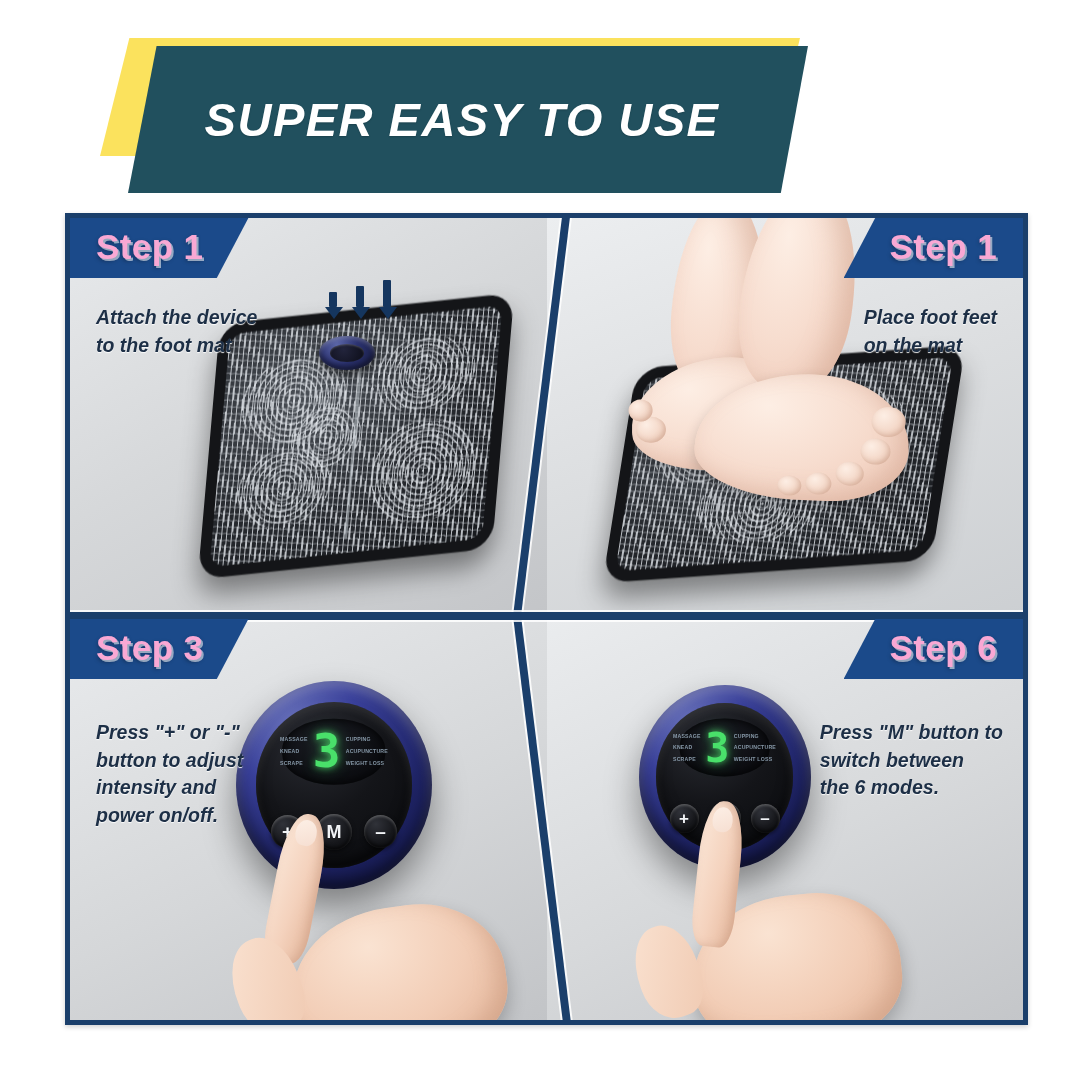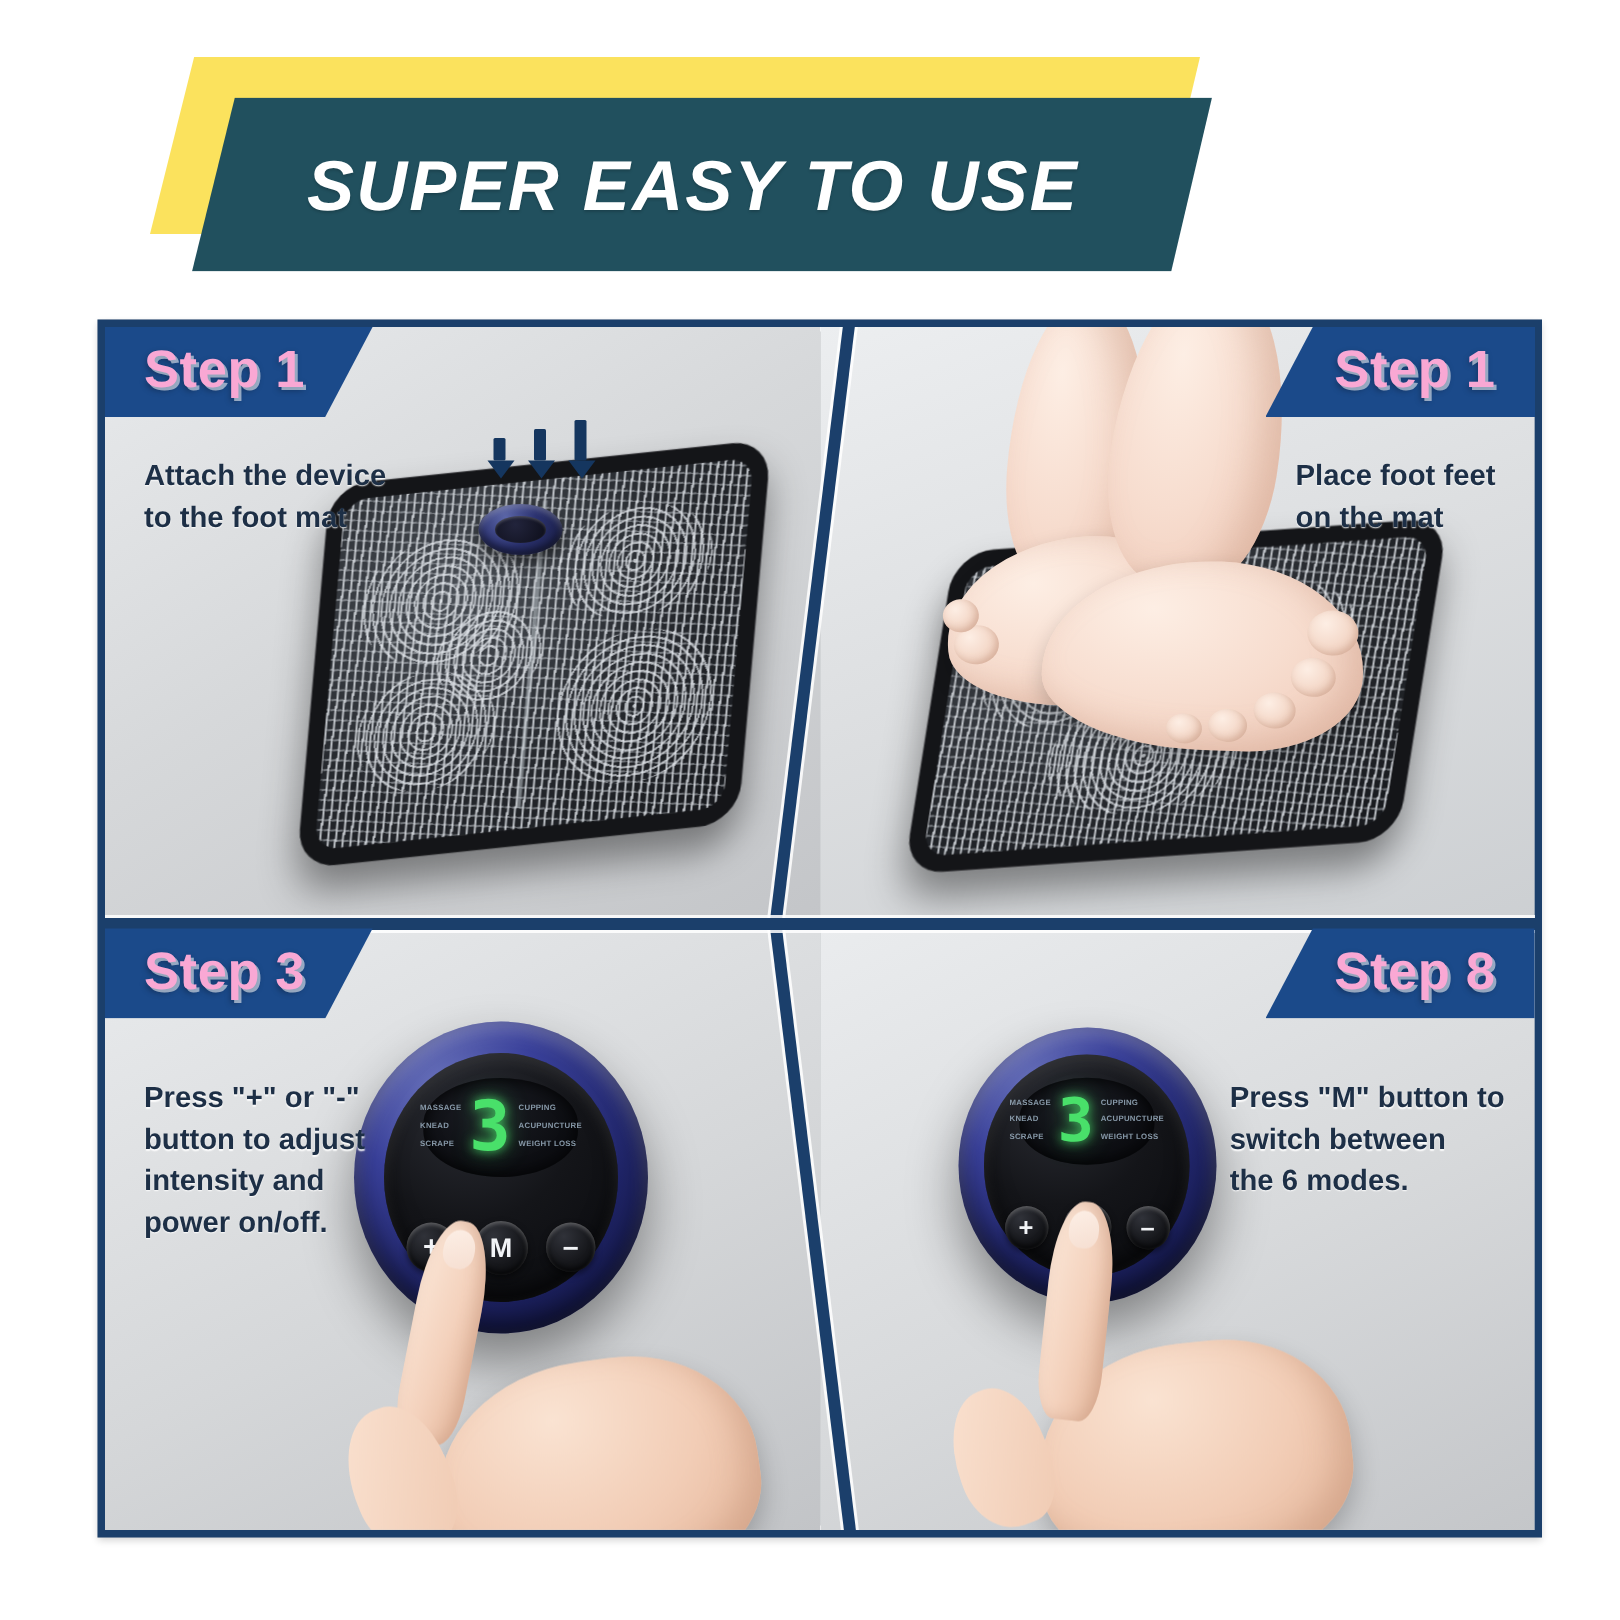--- a/index.html
+++ b/index.html
@@ -10,21 +10,21 @@
 
   
   #banner{position:absolute;left:0;top:0;width:1080px;height:200px;}
   .band{position:absolute;}
   .band-yellow{
     left:100px;top:38px;width:700px;height:118px;
     background:var(--yellow,#fbe25d);
     clip-path:polygon(4.2% 0%,100% 0%,96% 100%,0% 100%);
   }
   .band-teal{
-    left:128px;top:65px;width:680px;height:116px;
+    left:128px;top:46px;width:680px;height:147px;
     background:var(--teal,#21505e);
     clip-path:polygon(4.2% 0%,100% 0%,96% 100%,0% 100%);
     display:flex;align-items:center;justify-content:center;
   }
   #banner-title{
     color:#ffffff;font-size:47px;font-weight:bold;font-style:italic;
     letter-spacing:1.5px;white-space:nowrap;
     text-shadow:0 1px 2px rgba(0,0,0,.18);
     transform:translateX(-6px);
   }
@@ -61,20 +61,21 @@
     color:#f9a8d4;font-size:35px;font-weight:bold;letter-spacing:.4px;
     text-shadow:2px 2px 0 rgba(255,255,255,.55),0 2px 4px rgba(0,0,0,.35);
     white-space:nowrap;
   }
 
   
   .caption{
     position:absolute;z-index:6;color:#1d2f46;font-size:19.5px;
     font-weight:bold;line-height:1.42;white-space:pre-line;
     text-shadow:0 1px 1px rgba(255,255,255,.9);
+    font-style:italic;
   }
   .cap-1{left:26px;top:86px;}
   .cap-2{right:26px;top:86px;text-align:left;}
   .cap-3{left:26px;top:100px;}
   .cap-4{right:20px;top:100px;text-align:left;}
 
   
   .bg-soft{position:absolute;inset:0;}
   .bg1{background:linear-gradient(150deg,#e8eaec 0%,#d6d8da 45%,#c3c5c8 100%);}
   .bg2{background:linear-gradient(160deg,#eceef0 0%,#dcdee0 50%,#cccfd2 100%);}
@@ -365,21 +366,21 @@
       <div class="hand" style="left:88px;top:182px;width:300px;height:240px;">
         <div class="palm" style="left:58px;top:94px;width:208px;height:148px;transform:rotate(-6deg);"></div>
         <div class="finger" style="left:62px;top:0px;width:42px;height:146px;transform:rotate(6deg);">
           <div class="nail" style="left:10px;top:6px;width:20px;height:25px;"></div>
         </div>
         <div class="thumb" style="left:2px;top:124px;width:62px;height:94px;transform:rotate(-20deg);"></div>
       </div>
     </div>
 
     <div class="tab tab-right">
-      <span class="tab-label">Step 8</span>
+      <span class="tab-label">Step 6</span>
     </div>
     <div class="caption cap-4">Press "M" button to
 switch between
 the 6 modes.</div>
   </div>
 
   <div class="seam seam-v-top"></div>
   <div class="seam seam-v-bot"></div>
   <div class="seam seam-h"></div>
 </div>

